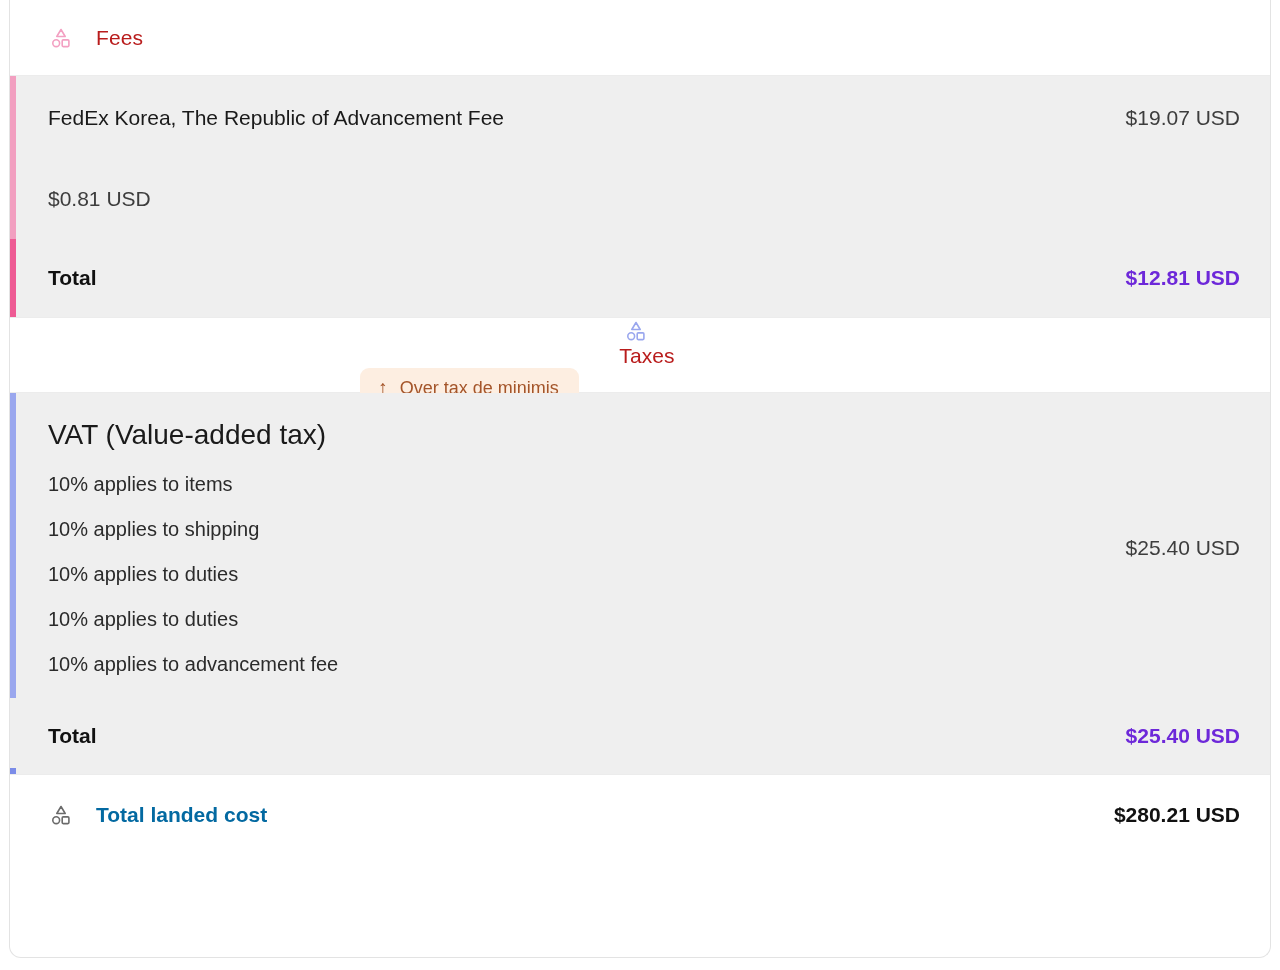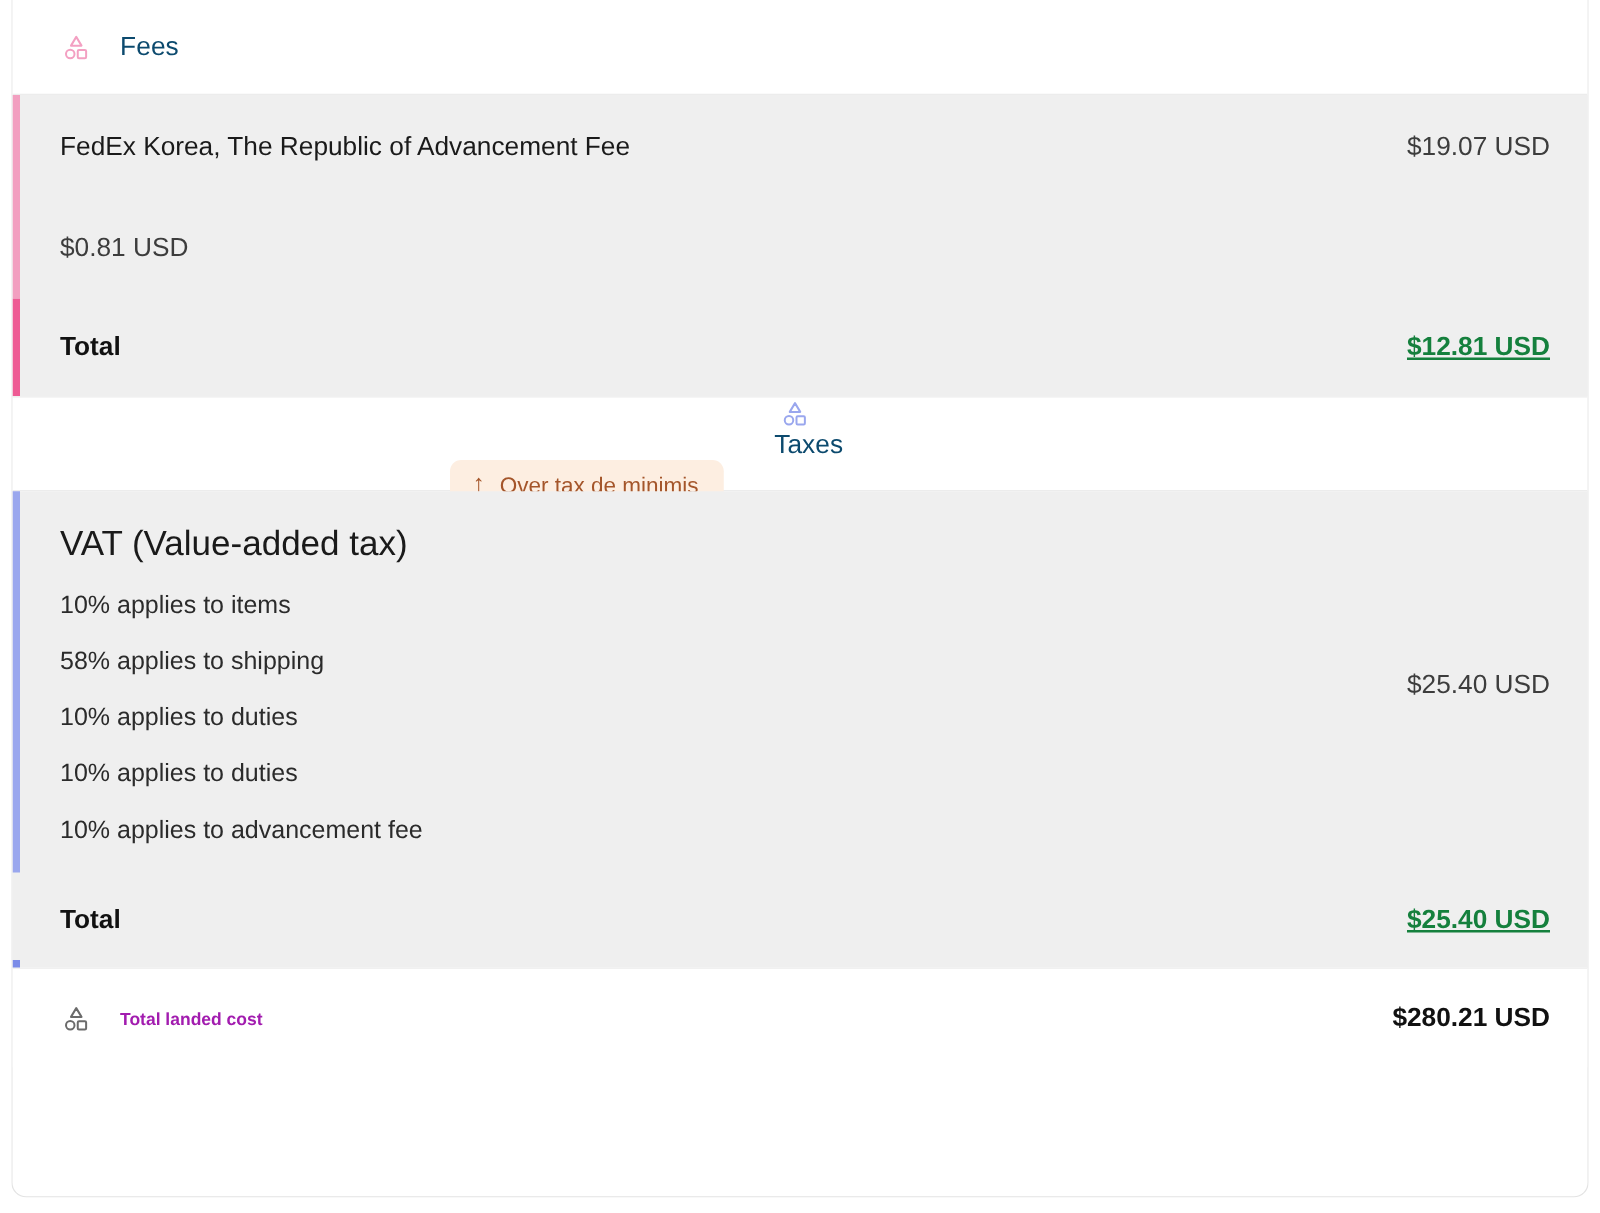--- a/index.html
+++ b/index.html
@@ -45,21 +45,21 @@
     width: 26px;
     height: 26px;
     flex: 0 0 26px;
     margin-right: 22px;
     display: flex;
     align-items: center;
     justify-content: center;
   }
   .section-header .hdr-title {
     font-size: 21px;
-    color: #0c4a6e;
+    color: #b91c1c;
     letter-spacing: 0.1px;
   }
   .section-header .hdr-spacer { flex: 1 1 auto; }
 
   
   .badge {
     display: inline-flex;
     align-items: center;
     gap: 12px;
     background: #fdeee1;
@@ -98,21 +98,21 @@
     display: flex;
     align-items: center;
     justify-content: space-between;
     padding: 0 30px 0 38px;
     box-sizing: border-box;
     font-size: 21px;
     color: #1a1a1a;
   }
   .line-row .amt { color: #3d3d3d; white-space: nowrap; }
   .line-row.total { font-weight: bold; color: #111111; }
-  .line-row.total .amt { color: #15803d; font-weight: bold; text-decoration: underline; }
+  .line-row.total .amt { color: #6d28d9; font-weight: bold; }
 
   
   .fees-row-1 { height: 83px; }
   .fees-row-2 { height: 80px; }
   .fees-total { height: 78px; }
 
   
   .tax-body {
     display: flex;
     align-items: center;
@@ -154,23 +154,23 @@
   .landed .hdr-icon {
     width: 26px;
     height: 26px;
     flex: 0 0 26px;
     margin-right: 22px;
     display: flex;
     align-items: center;
     justify-content: center;
   }
   .landed .landed-label {
-    font-size: 14px;
+    font-size: 21px;
     font-weight: bold;
-    color: #a21caf;
+    color: #0369a1;
   }
   .landed .landed-spacer { flex: 1 1 auto; }
   .landed .landed-amt {
     font-size: 21px;
     font-weight: bold;
     color: #111111;
     white-space: nowrap;
   }
 </style>
 </head>
@@ -227,21 +227,21 @@
     </div>
 
     <div class="block">
       <div class="stripe blue" style="bottom:76px;"></div>
       <div class="stripe blue-strong" style="top:375px;"></div>
 
       <div class="tax-body">
         <div class="tax-detail">
           <div class="tax-name">VAT (Value-added tax)</div>
           <div class="tax-rule">10% applies to items</div>
-          <div class="tax-rule">58% applies to shipping</div>
+          <div class="tax-rule">10% applies to shipping</div>
           <div class="tax-rule">10% applies to duties</div>
           <div class="tax-rule">10% applies to duties</div>
           <div class="tax-rule">10% applies to advancement fee</div>
         </div>
         <div class="tax-amount">$25.40 USD</div>
       </div>
 
       <div class="line-row total tax-total">
         <span>Total</span>
         <span class="amt">$25.40 USD</span>

